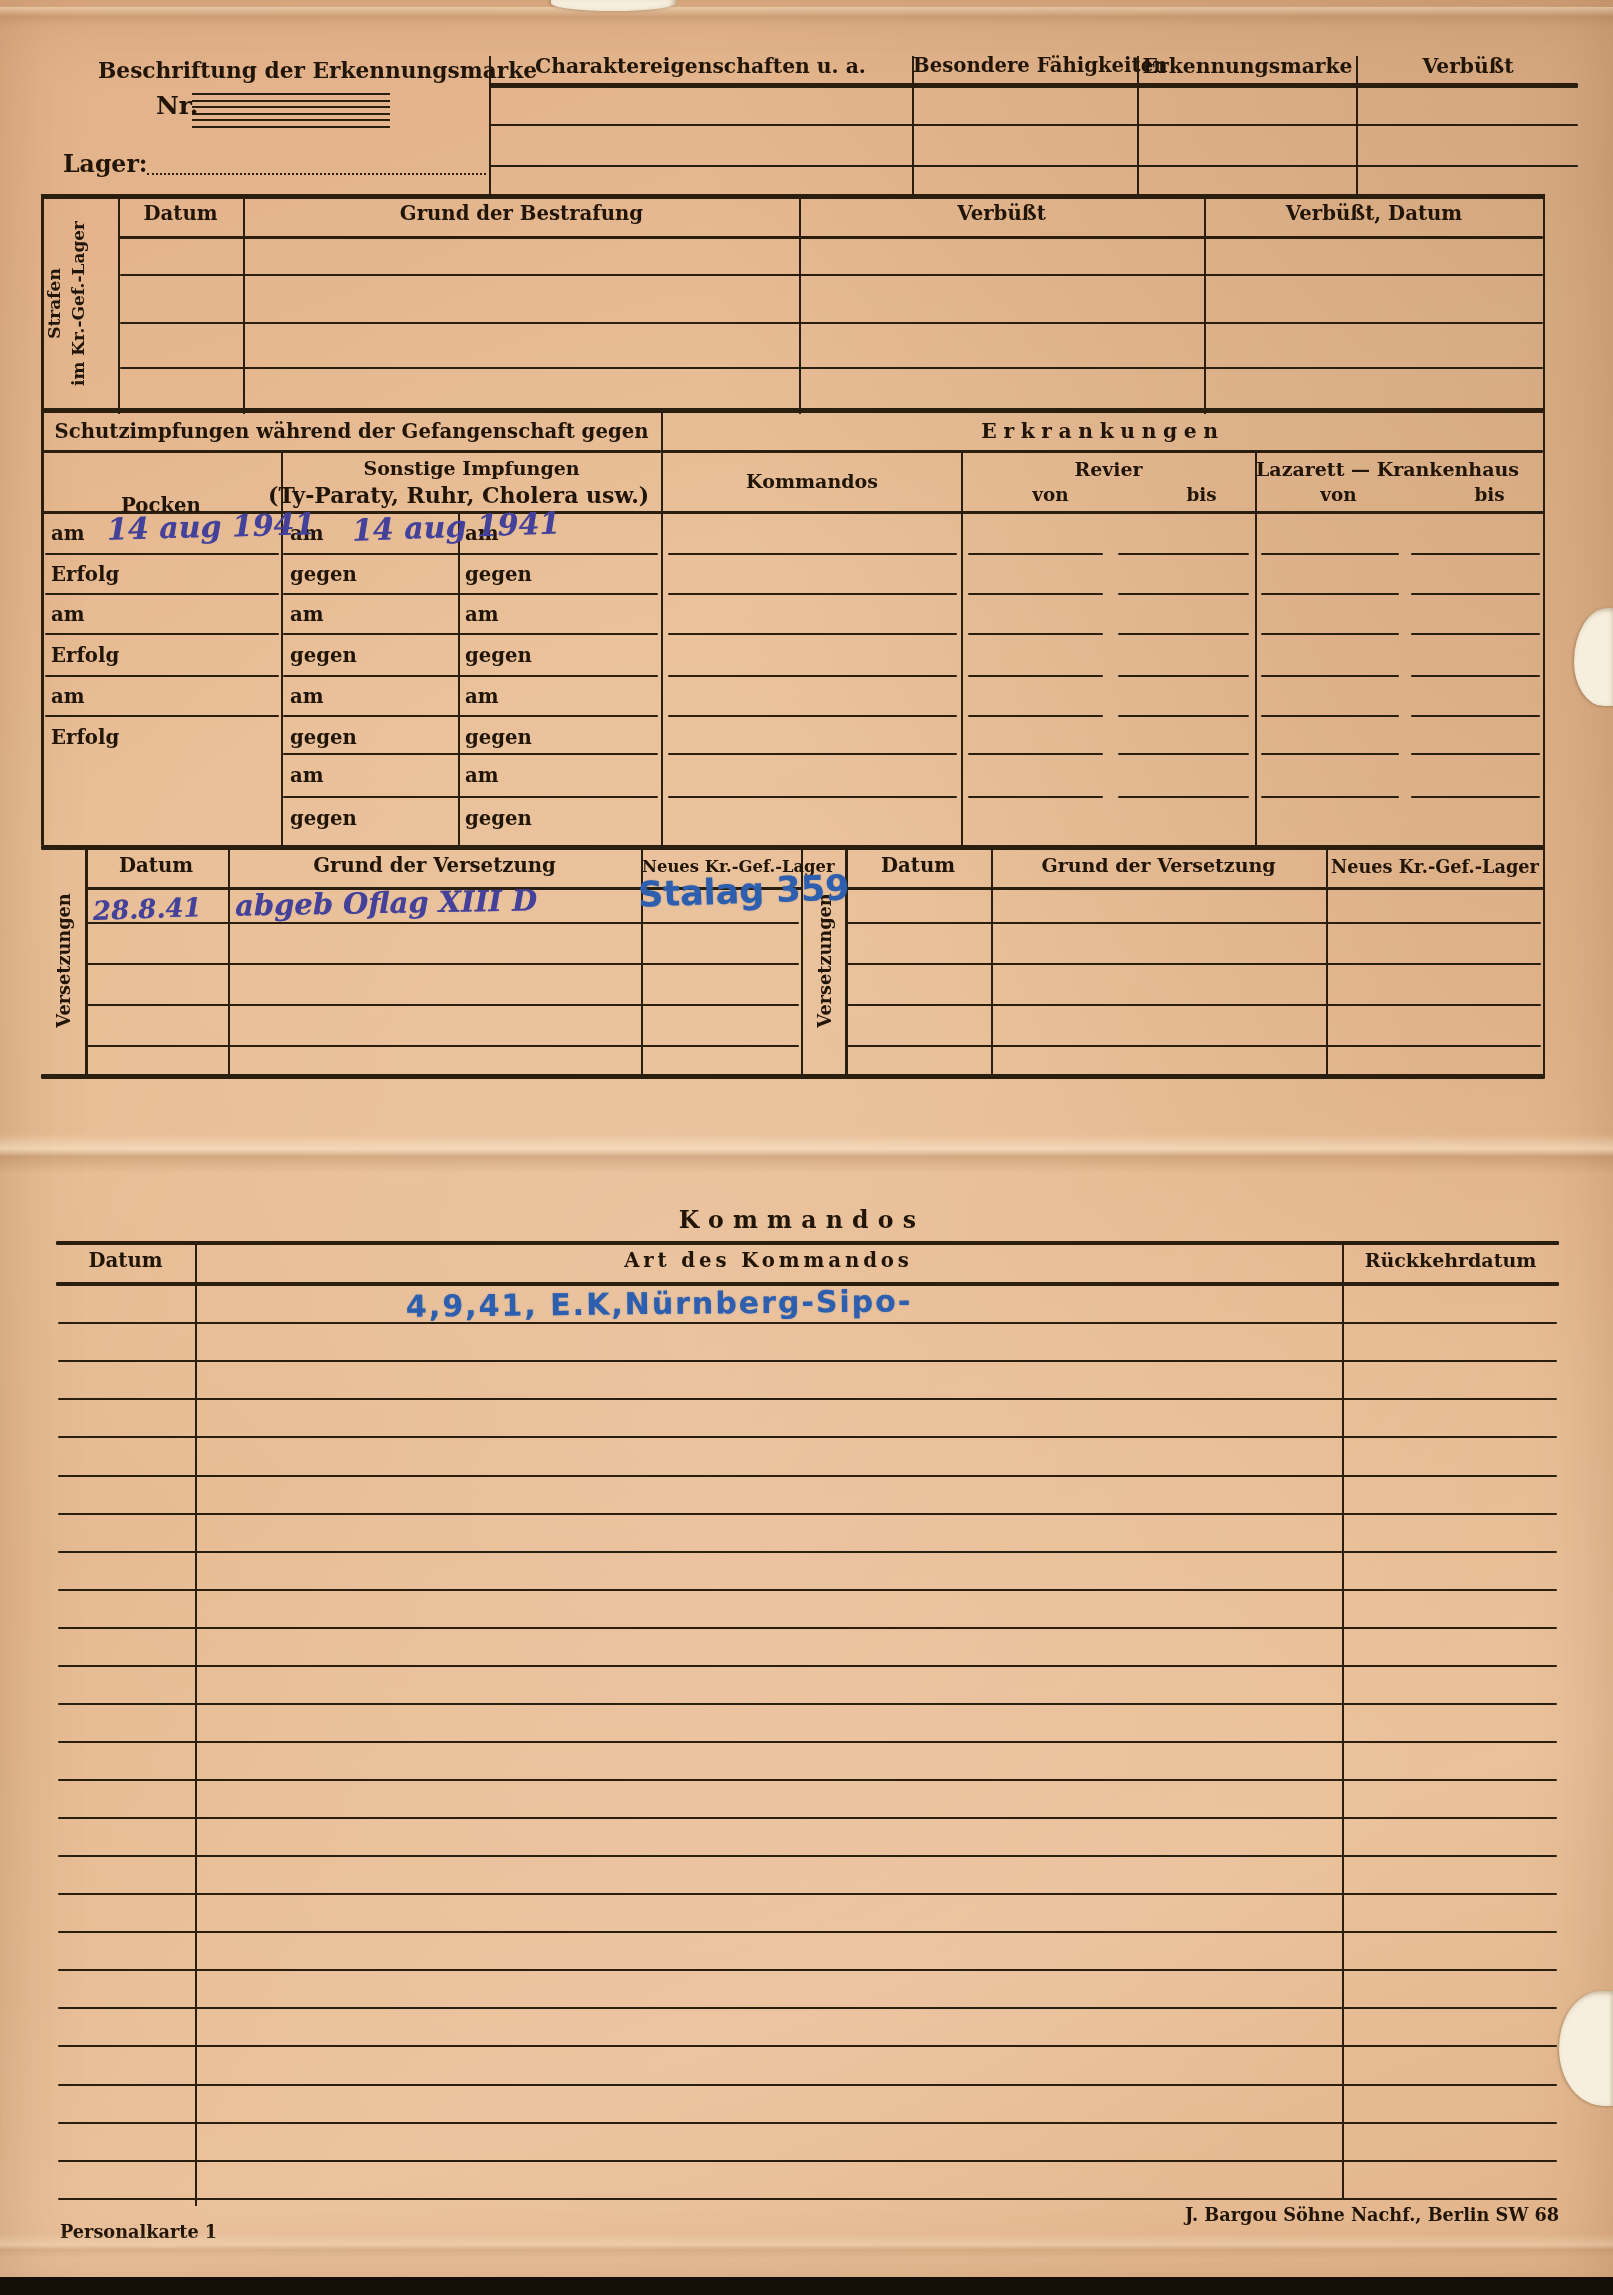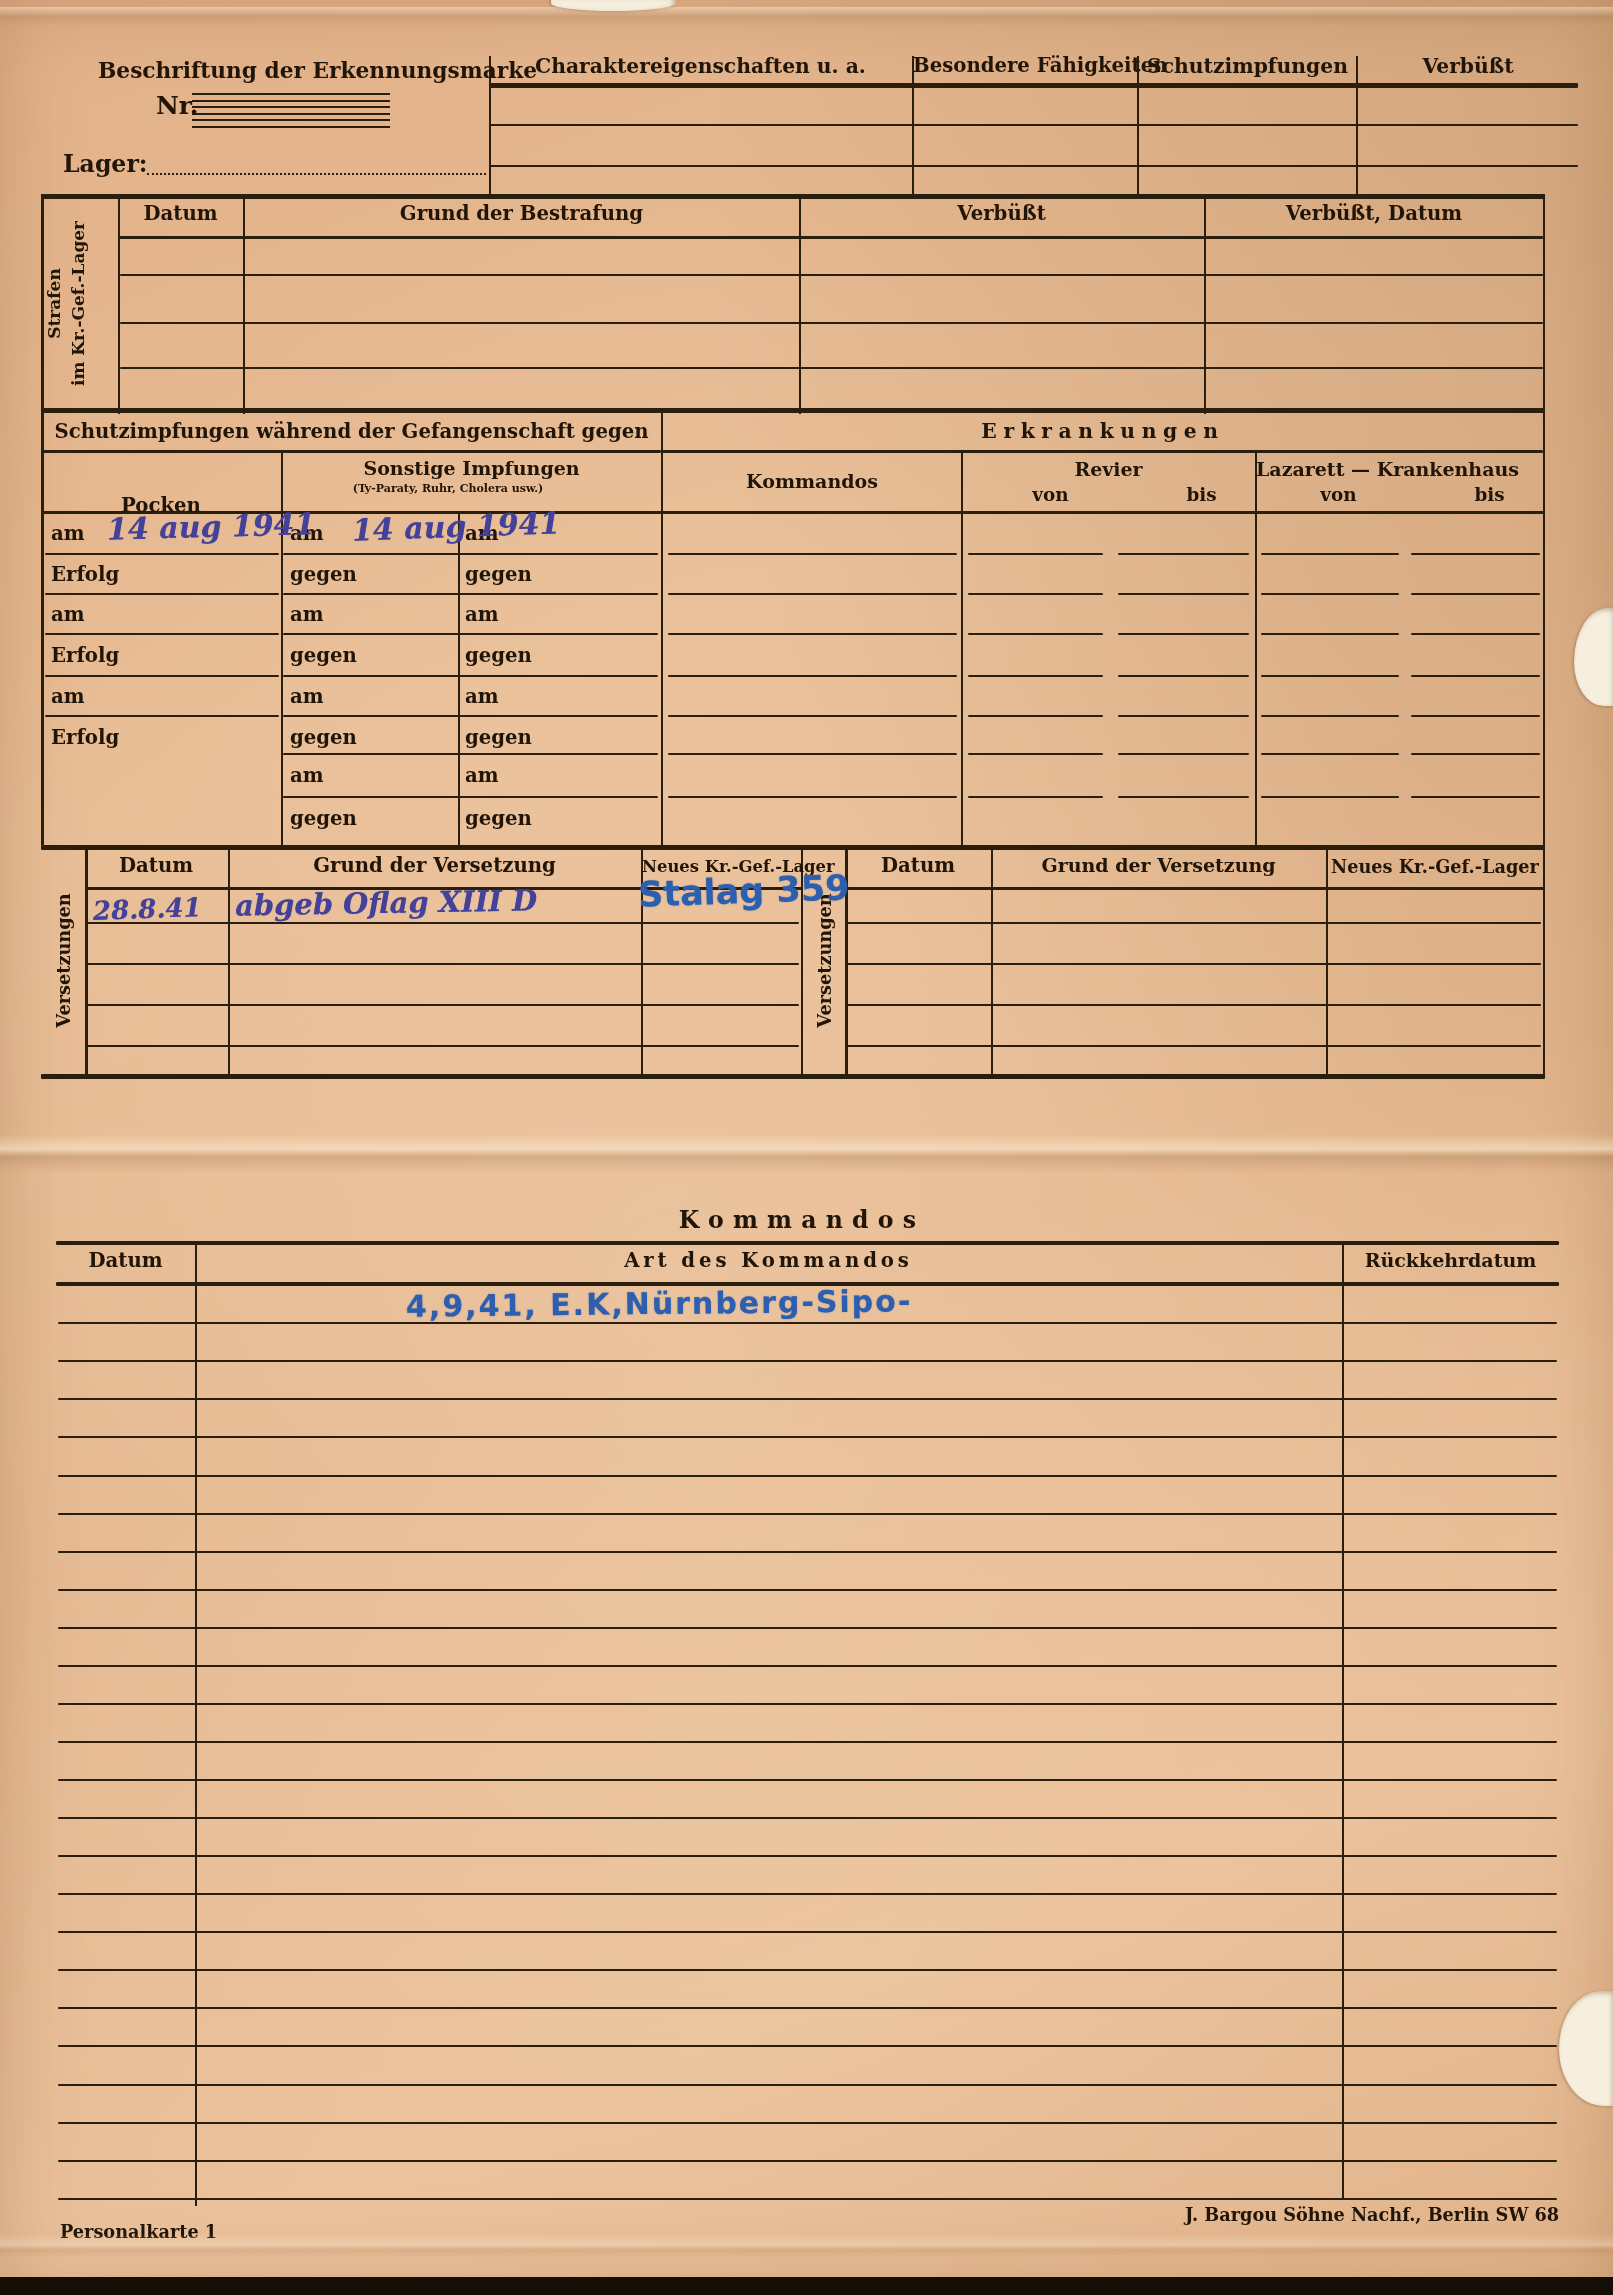--- a/index.html
+++ b/index.html
@@ -40,21 +40,21 @@
   <div class="t" style="left:63px;top:150px;font-size:23.6px;">Lager:</div>
   <div class="dots" style="left:147px;top:147px;width:339px;height:26px;"></div>
 
   <div class="vl" style="left:489px;top:56px;height:138px;"></div>
   <div class="vl" style="left:912px;top:56px;height:138px;"></div>
   <div class="vl" style="left:1137px;top:56px;height:138px;"></div>
   <div class="vl" style="left:1356px;top:56px;height:138px;"></div>
 
   <div class="t c" style="left:489px;top:54px;width:423px;font-size:20.3px;">Charaktereigenschaften u. a.</div>
   <div class="t c" style="left:913px;top:54px;width:223px;font-size:19.7px;">Besondere Fähigkeiten</div>
-  <div class="t c" style="left:1139px;top:54px;width:217px;font-size:20.3px;">Schutzimpfungen</div>
+  <div class="t c" style="left:1139px;top:54px;width:217px;font-size:20.3px;">Erkennungsmarke</div>
   <div class="t c" style="left:1358px;top:54px;width:220px;font-size:20.3px;">Verbüßt</div>
   <div class="hl k" style="left:489px;top:83px;width:1089px;"></div>
 
   <div class="hl k" style="left:41px;top:194px;width:1504px;"></div>
   <div class="vl k" style="left:41px;top:194px;height:220px;"></div>
   <div class="vl" style="left:1543px;top:194px;height:220px;"></div>
   <div class="t c rot" style="left:-30px;top:266px;width:220px;height:75px;font-size:17px;line-height:23.6px;">
     <span>Strafen</span><br>
     <span>im Kr.-Gef.-Lager</span>
   </div>
@@ -78,21 +78,21 @@
   <div class="t c" style="left:663px;top:419px;width:880px;font-size:20.3px;letter-spacing:6.6px;">Erkrankungen</div>
   <div class="hl" style="left:661px;top:450px;width:882px;height:2.6px;"></div>
 
   <div class="vl" style="left:281px;top:453px;height:392px;"></div>
   <div class="vl" style="left:458px;top:512px;height:333px;"></div>
   <div class="vl" style="left:961px;top:453px;height:392px;"></div>
   <div class="vl" style="left:1255px;top:453px;height:392px;"></div>
 
   <div class="t c" style="left:43px;top:494px;width:236px;font-size:19.7px;">Pocken</div>
   <div class="t c" style="left:282px;top:457px;width:379px;font-size:19px;">Sonstige Impfungen</div>
-  <div class="t c" style="left:290px;top:482px;width:316px;font-size:11px;">(Ty-Paraty, Ruhr, Cholera usw.)</div>
+  <div class="t c" style="left:268px;top:482px;width:316px;font-size:22px;">(Ty-Paraty, Ruhr, Cholera usw.)</div>
   <div class="t c" style="left:663px;top:470px;width:298px;font-size:19px;">Kommandos</div>
   <div class="t c" style="left:963px;top:458px;width:291px;font-size:19px;">Revier</div>
   <div class="t c" style="left:1011px;top:484px;width:79px;font-size:18.4px;">von</div>
   <div class="t c" style="left:1162px;top:484px;width:79px;font-size:18.4px;">bis</div>
   <div class="t c" style="left:1256px;top:458px;width:263px;font-size:19px;">Lazarett — Krankenhaus</div>
   <div class="t c" style="left:1299px;top:484px;width:79px;font-size:18.4px;">von</div>
   <div class="t c" style="left:1450px;top:484px;width:79px;font-size:18.4px;">bis</div>
   <div class="hl k" style="left:41px;top:511px;width:1504px;height:3.3px;"></div>
 
   <div class="t" style="left:51px;top:522px;font-size:19.7px;">am</div>

